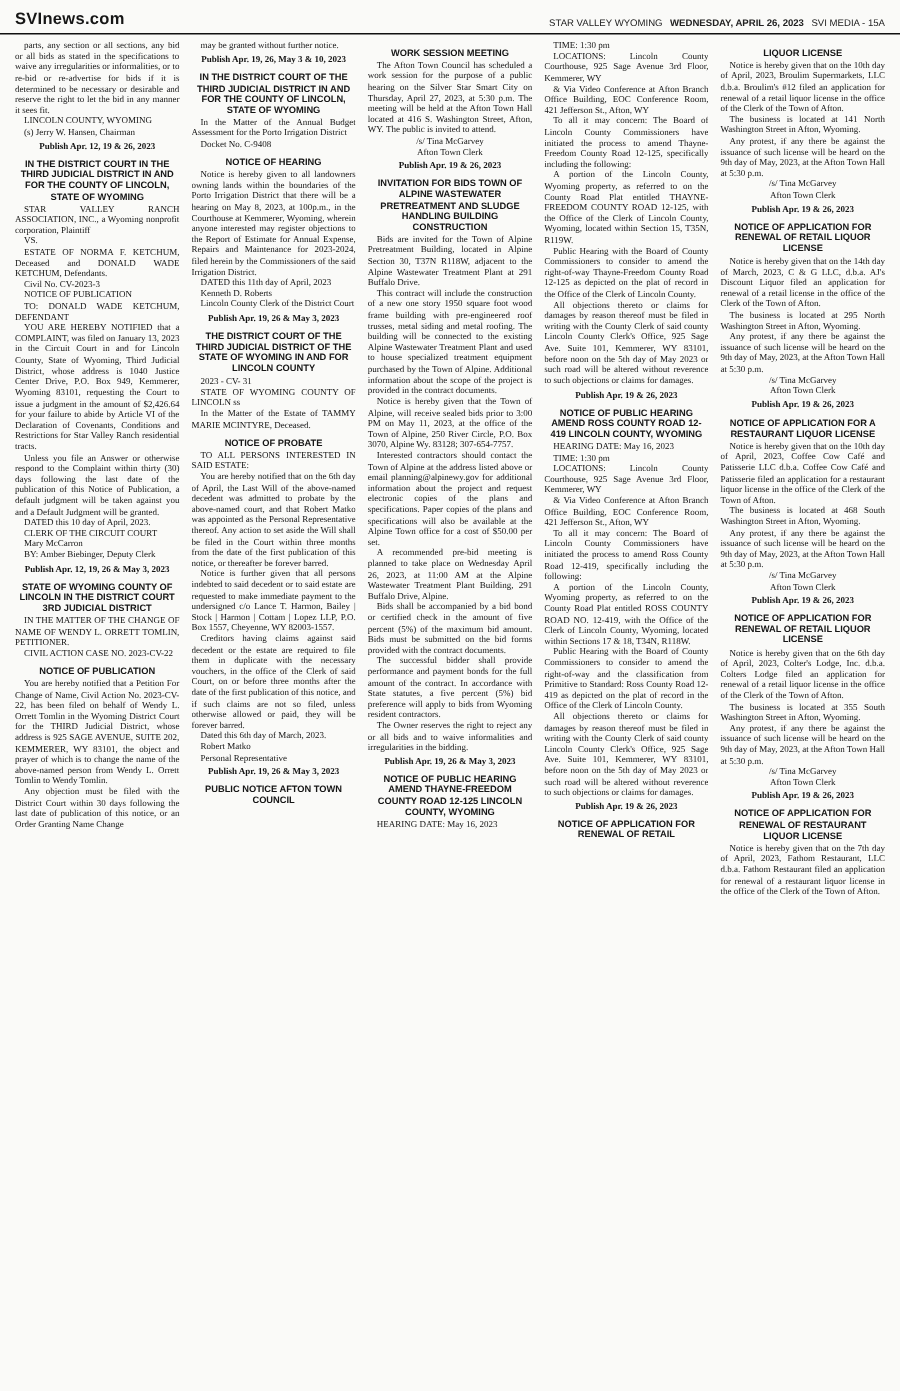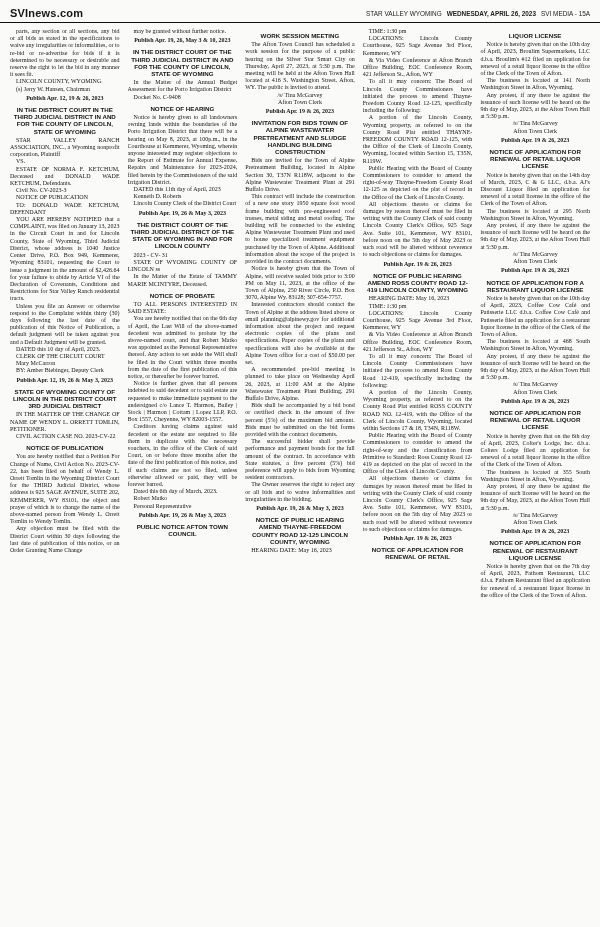--- a/index.html
+++ b/index.html
@@ -6,21 +6,21 @@
   html,body { width:600px; height:927px; }
   body {
     background:#fafaf8;
     color:#161616;
     font-family:"Liberation Serif", serif;
     overflow:hidden;
   }
   .sheet { width:600px; height:927px; overflow:hidden; }
 
   .masthead {
-    display:flex; justify-content:space-between; align-items:center;
+    display:flex; justify-content:space-between; align-items:flex-end;
     padding:7px 10px 3px 10px;
     border-bottom:1.5px solid #111;
     font-family:"Liberation Sans", sans-serif;
   }
   .site { font-weight:bold; font-size:11px; letter-spacing:0.2px; }
   .mast-right { display:flex; gap:5px; align-items:baseline; font-size:6.4px; color:#222; }
   .mast-right .hdate { font-weight:bold; }
 
   .columns {
     display:flex; gap:8px;

